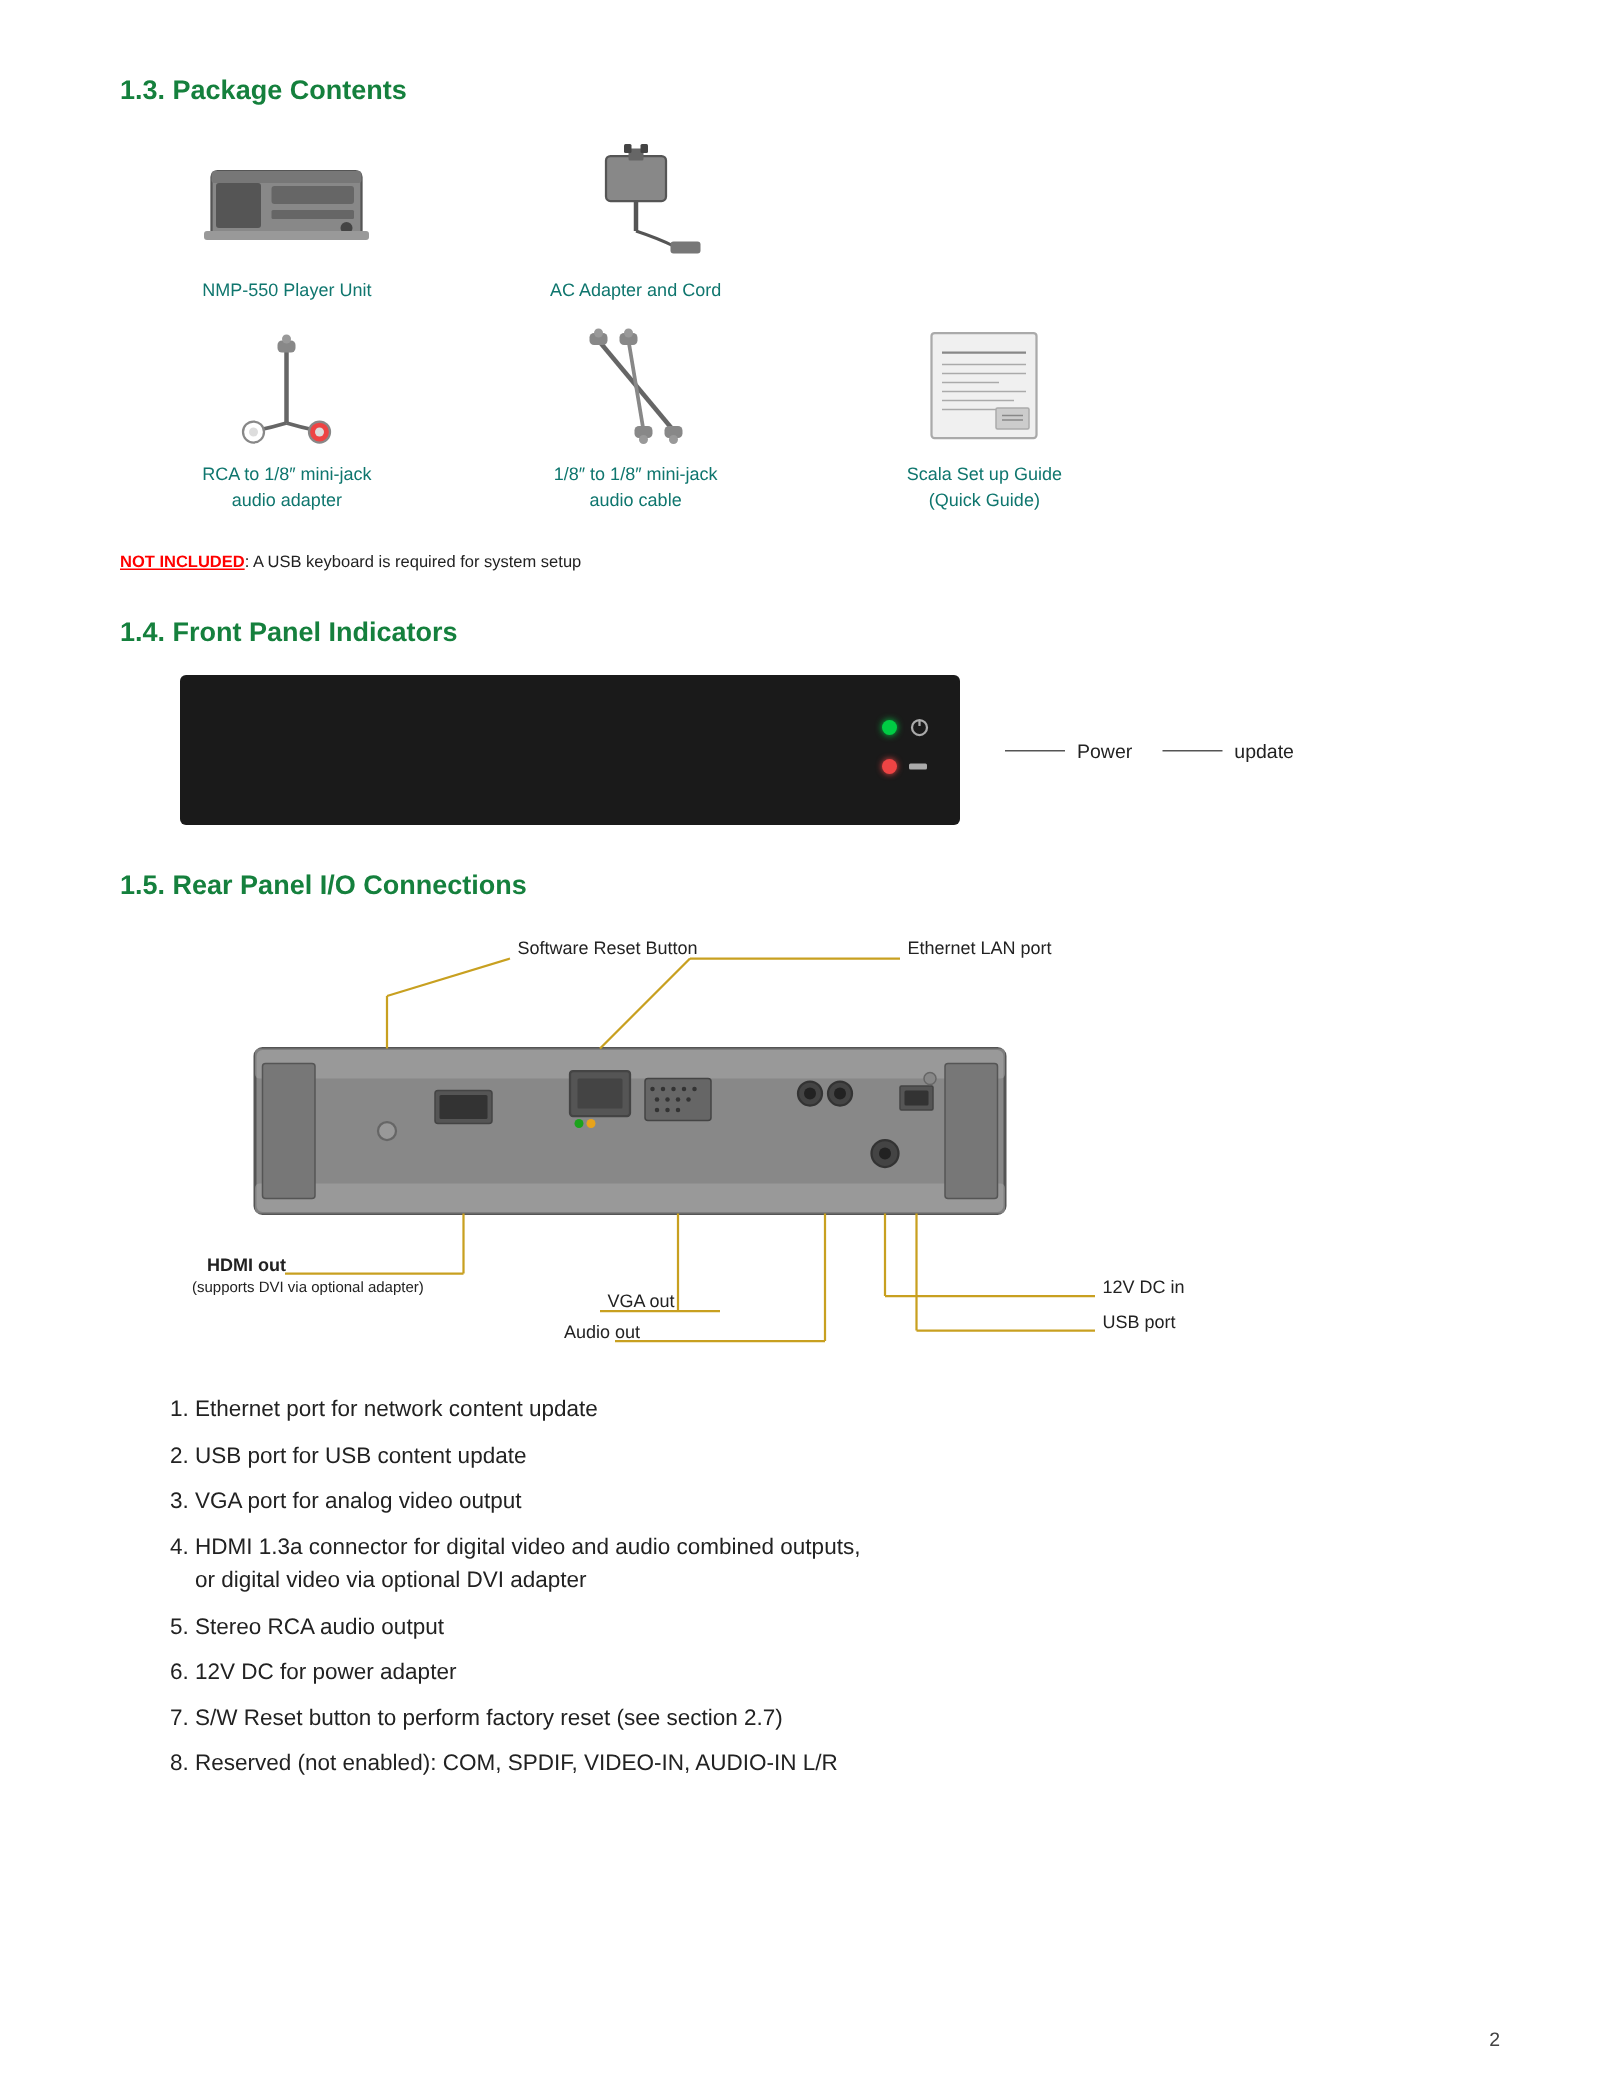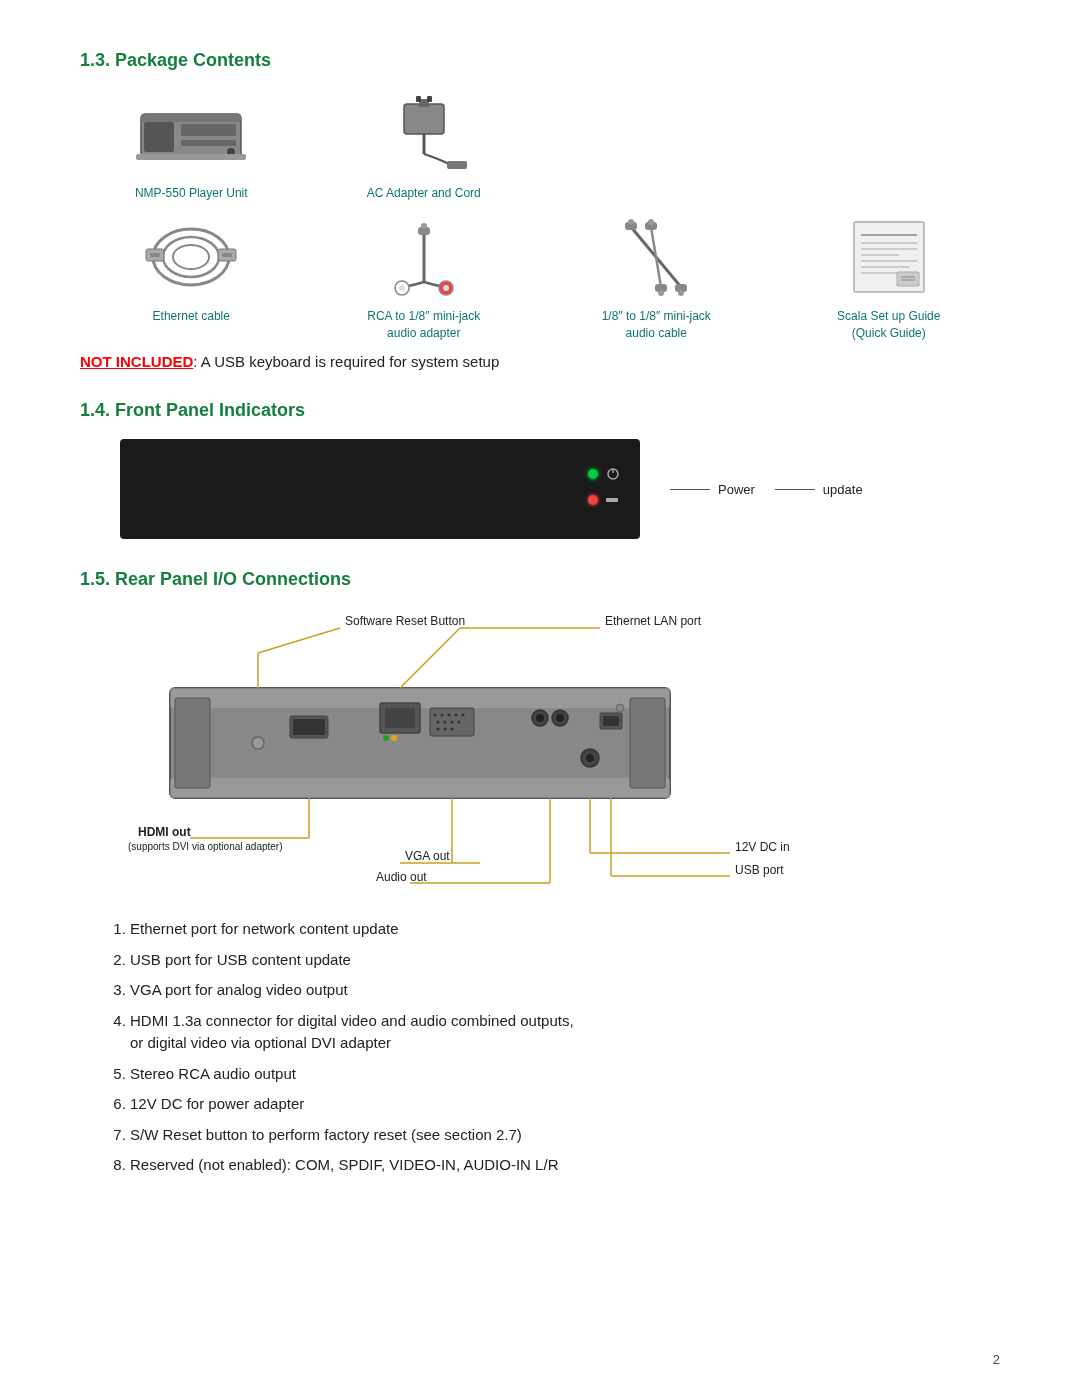--- a/index.html
+++ b/index.html
@@ -55,23 +55,23 @@
       color: #0f766e;
       line-height: 1.4;
     }
 
     
     svg {
       overflow: visible;
     }
 
     .not-included {
-      margin-top: 12px;
+      margin-top: 28px;
       margin-bottom: 20px;
-      font-size: 15px;
+      font-size: 11px;
     }
     .not-included .underline-red {
       color: red;
       text-decoration: underline;
       font-weight: bold;
     }
 
     
     .front-panel {
       margin-bottom: 30px;
@@ -199,36 +199,20 @@
         </svg>
       </div>
       <div class="item-label">AC Adapter and Cord</div>
     </div>
 
 
   </div>
 
   <div class="items-grid">
 
-    <div class="item-cell">
-      <div class="item-image">
-        <svg width="110" height="80" viewBox="0 0 110 80">
-
-          <ellipse cx="55" cy="40" rx="38" ry="28" fill="none" stroke="#888" stroke-width="3"></ellipse>
-          <ellipse cx="55" cy="40" rx="28" ry="20" fill="none" stroke="#888" stroke-width="2.5"></ellipse>
-          <ellipse cx="55" cy="40" rx="18" ry="12" fill="none" stroke="#888" stroke-width="2"></ellipse>
-
-          <rect x="10" y="32" width="18" height="12" rx="2" fill="#aaa" stroke="#777" stroke-width="1"></rect>
-          <rect x="82" y="32" width="18" height="12" rx="2" fill="#aaa" stroke="#777" stroke-width="1"></rect>
-          <rect x="14" y="36" width="10" height="4" rx="1" fill="#888"></rect>
-          <rect x="86" y="36" width="10" height="4" rx="1" fill="#888"></rect>
-        </svg>
-      </div>
-      <div class="item-label">Ethernet cable</div>
-    </div>
 
     <div class="item-cell">
       <div class="item-image">
         <svg width="110" height="80" viewBox="0 0 110 80">
 
           <path d="M55,15 Q55,40 55,65" stroke="#666" stroke-width="3" fill="none"></path>
 
           <rect x="49" y="10" width="12" height="8" rx="3" fill="#888"></rect>
           <rect x="52" y="6" width="6" height="6" rx="3" fill="#999"></rect>
 

